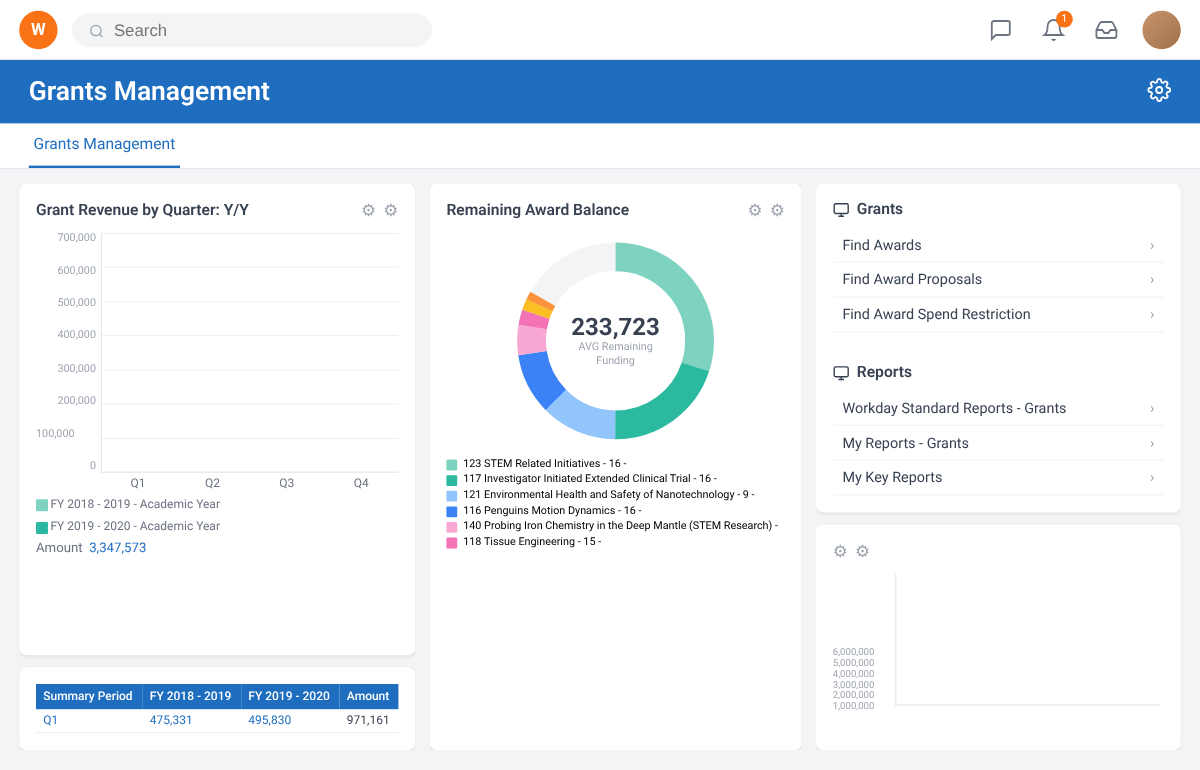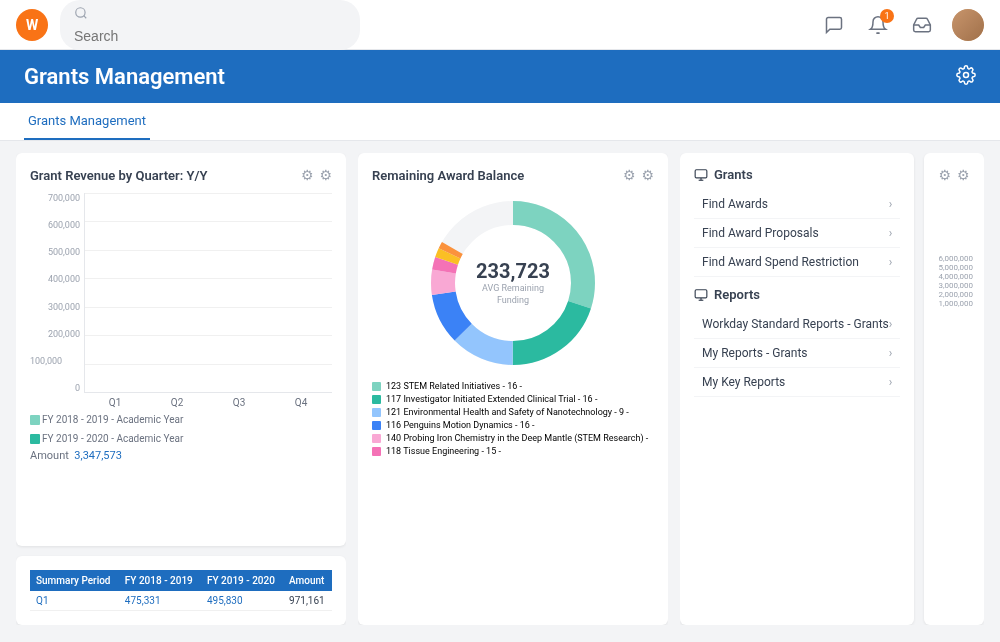--- a/index.html
+++ b/index.html
@@ -8,22 +8,22 @@
     
     .top-nav {
       display: flex; align-items: center; background: white; height: 50px;
       padding: 0 16px; border-bottom: 1px solid #e5e7eb; gap: 12px;
     }
     .workday-logo {
       width: 32px; height: 32px; border-radius: 50%; background: #f97316;
       display: flex; align-items: center; justify-content: center; font-weight: bold; color: white; font-size: 14px; flex-shrink: 0;
     }
     .search-bar {
-      display: flex; align-items: flex-start; background: #f3f4f6; border-radius: 20px;
-      padding: 6px 14px; gap: 8px; width: 300px; flex-direction: column;
+      display: flex; align-items: flex-end; background: #f3f4f6; border-radius: 20px;
+      padding: 6px 14px; gap: 8px; width: 300px;
     }
     .search-bar input { background: transparent; border: none; outline: none; font-size: 14px; color: #374151; width: 100%; }
     .nav-icons { margin-left: auto; display: flex; gap: 16px; align-items: center; }
     .nav-icon { width: 28px; height: 28px; display: flex; align-items: center; justify-content: center; cursor: pointer; position: relative; }
     .nav-icon svg { width: 20px; height: 20px; fill: none; stroke: #6b7280; stroke-width: 1.8; }
     .badge {
       position: absolute; top: -2px; right: -2px; background: #f97316; color: white;
       border-radius: 50%; width: 14px; height: 14px; font-size: 9px; display: flex; align-items: center; justify-content: center;
     }
     .avatar { width: 32px; height: 32px; border-radius: 50%; background: #d1a57e; overflow: hidden; cursor: pointer; }
@@ -73,26 +73,26 @@
     .summary-table td.link { color: #1e6dbf; cursor: pointer; }
     .table-card { flex-shrink: 0; }
 
     
     .panel-mid { flex: 0 0 310px; display: flex; flex-direction: column; overflow: hidden; }
     .donut-card { flex: 1; min-height: 0; }
     .donut-legend-item { display: flex; align-items: center; gap: 5px; margin-bottom: 3px; }
     .legend-sq { width: 9px; height: 9px; border-radius: 1px; flex-shrink: 0; }
 
     
-    .panel-right { flex: 1; display: flex; flex-direction: row; gap: 10px; overflow: hidden; }
+    .panel-right { flex: 1; display: flex; flex-direction: column; gap: 10px; overflow: hidden; }
     .grants-menu-card { flex-shrink: 0; }
     .menu-section-title { font-size: 13px; font-weight: 600; color: #374151; display: flex; align-items: center; gap: 6px; margin-bottom: 8px; }
     .menu-item { display: flex; align-items: center; justify-content: space-between; padding: 7px 8px; border-bottom: 1px solid #f3f4f6; cursor: pointer; font-size: 12px; color: #374151; }
     .chevron { color: #9ca3af; font-size: 12px; }
-    .reports-section { margin-top: 10px; }
+    .reports-section { margin-top: 26px; }
     .expenses-card { flex: 1; min-height: 0; }
   </style>
 </head>
 <body>
 
 <div class="top-nav">
   <div class="workday-logo">W</div>
   <div class="search-bar">
     <svg width="14" height="14" viewBox="0 0 24 24" fill="none" stroke="#9ca3af" stroke-width="2">
       <circle cx="11" cy="11" r="8"></circle>

